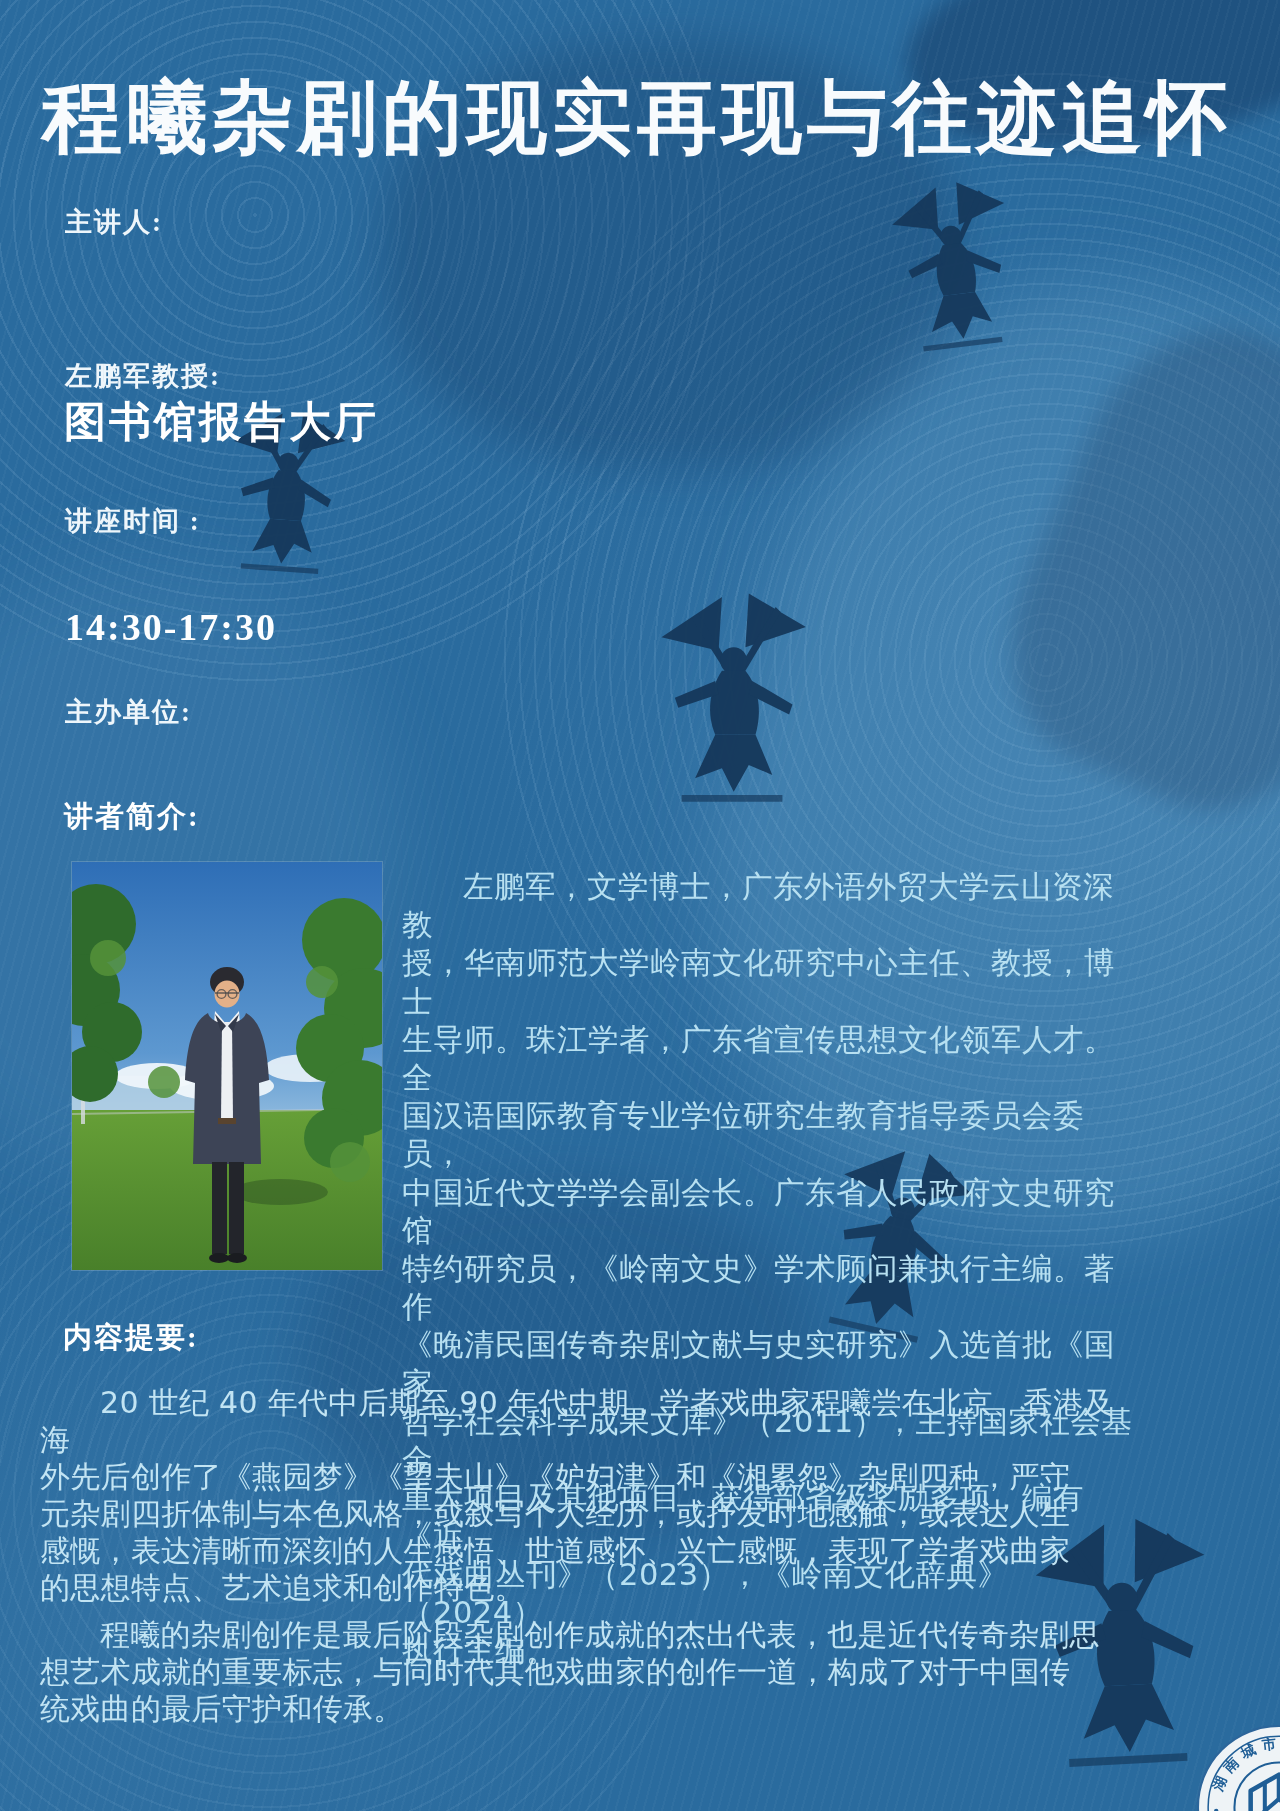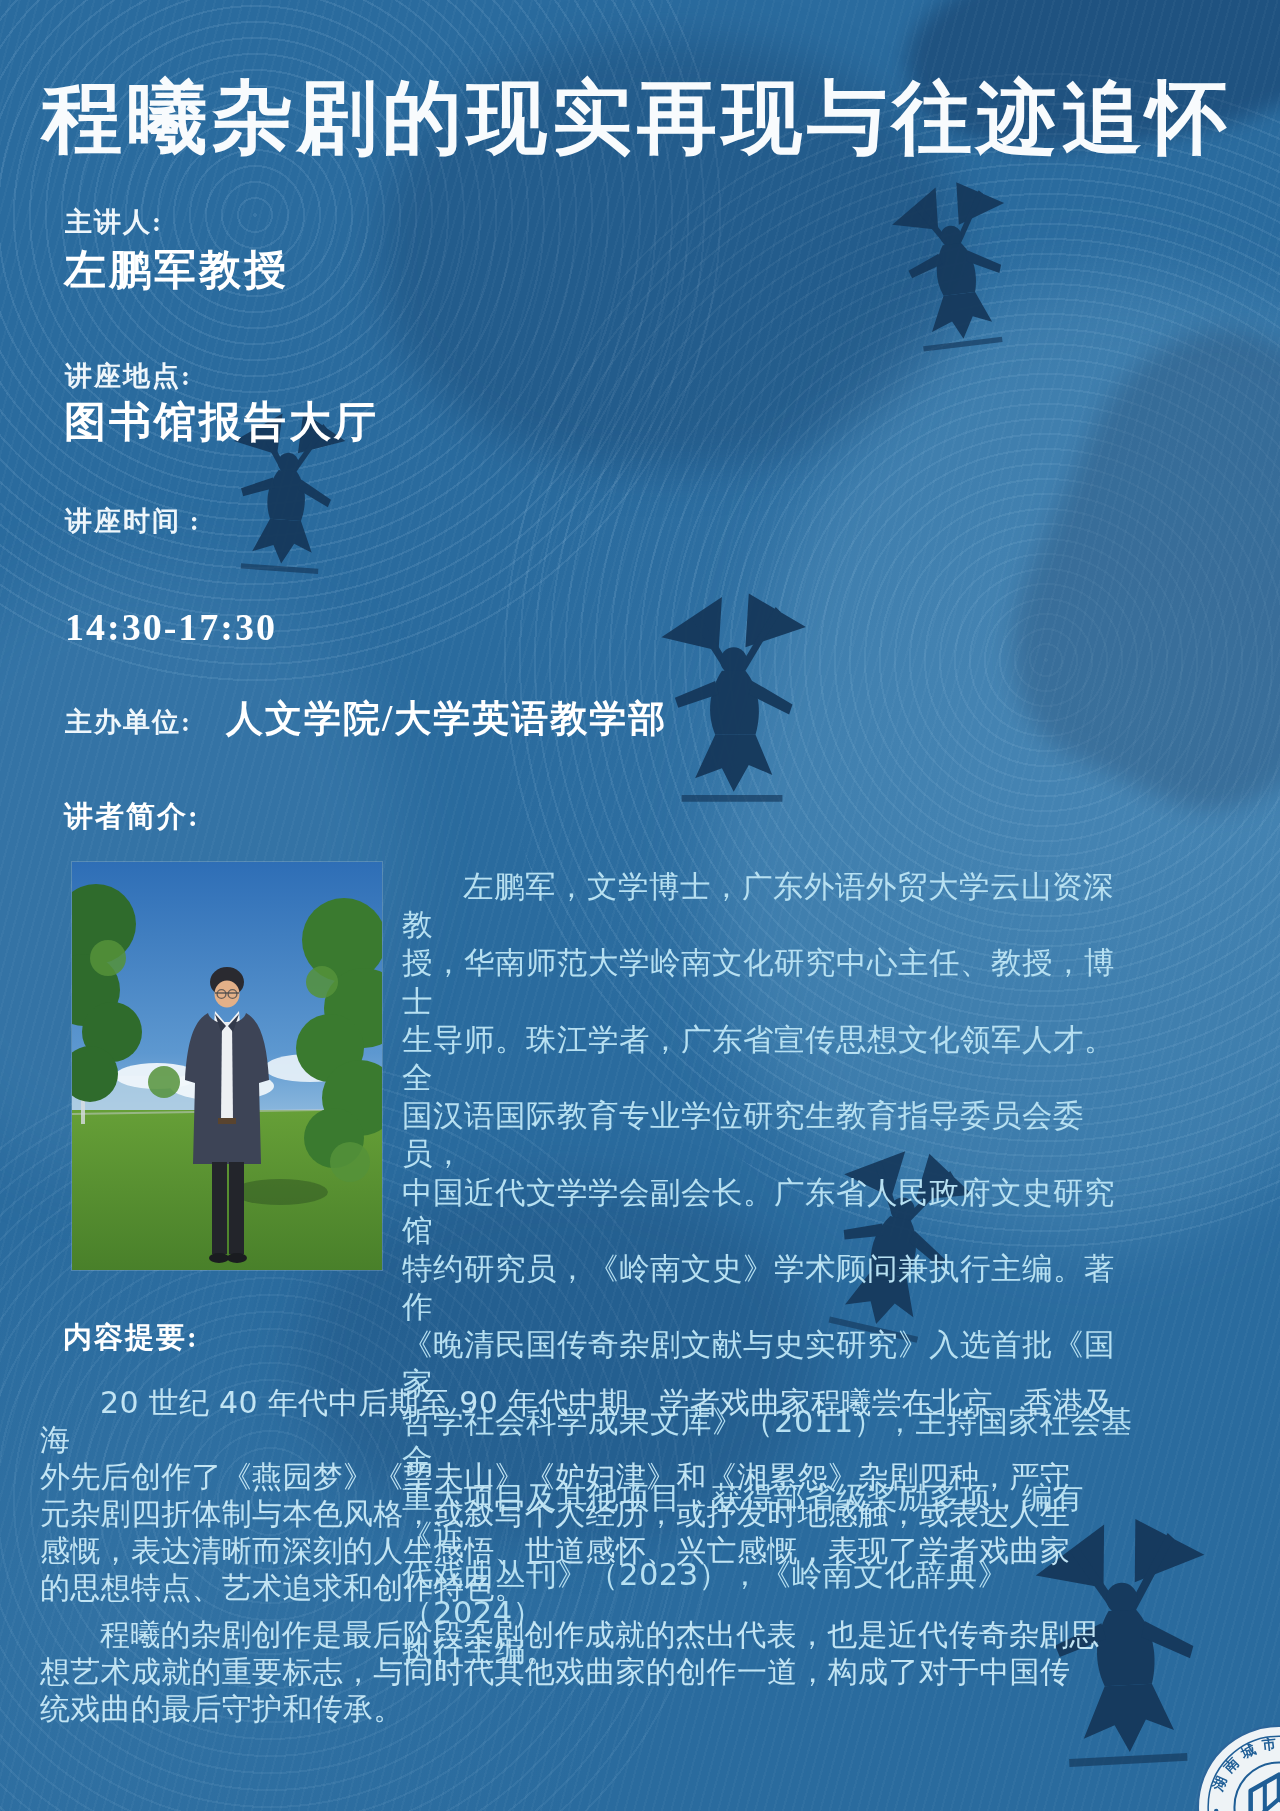--- a/index.html
+++ b/index.html
@@ -132,31 +132,29 @@
   <svg class="fig figD">
       <use href="#opera-fig"></use>
     </svg>
   <svg class="fig figE">
       <use href="#opera-fig"></use>
     </svg>
 
   <h1 class="title">程曦杂剧的现实再现与往迹追怀</h1>
 
   <div class="label lbl-speaker">主讲人:</div>
-  <div class="value-lg val-speaker">左鹏军教授</div>
-
-  <div class="label lbl-location">讲座地点:</div>
+
+  <div class="label lbl-location">左鹏军教授:</div>
   <div class="value-lg val-location">图书馆报告大厅</div>
 
   <div class="label lbl-time">讲座时间 :</div>
   <div class="val-range">14:30-17:30</div>
 
   <div class="organizer">
     <span class="o-label">主办单位:</span>
-    <span class="o-value">人文学院/大学英语教学部</span>
   </div>
 
   <div class="sec-heading h-bio">讲者简介:</div>
 
   <svg class="photo" viewBox="0 0 310 408" preserveAspectRatio="none">
     <defs>
       <linearGradient id="sky" x1="0" y1="0" x2="0" y2="1">
         <stop offset="0" stop-color="#2e6eb6"></stop>
           <stop offset=".75" stop-color="#5d98d0"></stop>
           <stop offset="1" stop-color="#8db9de"></stop>

